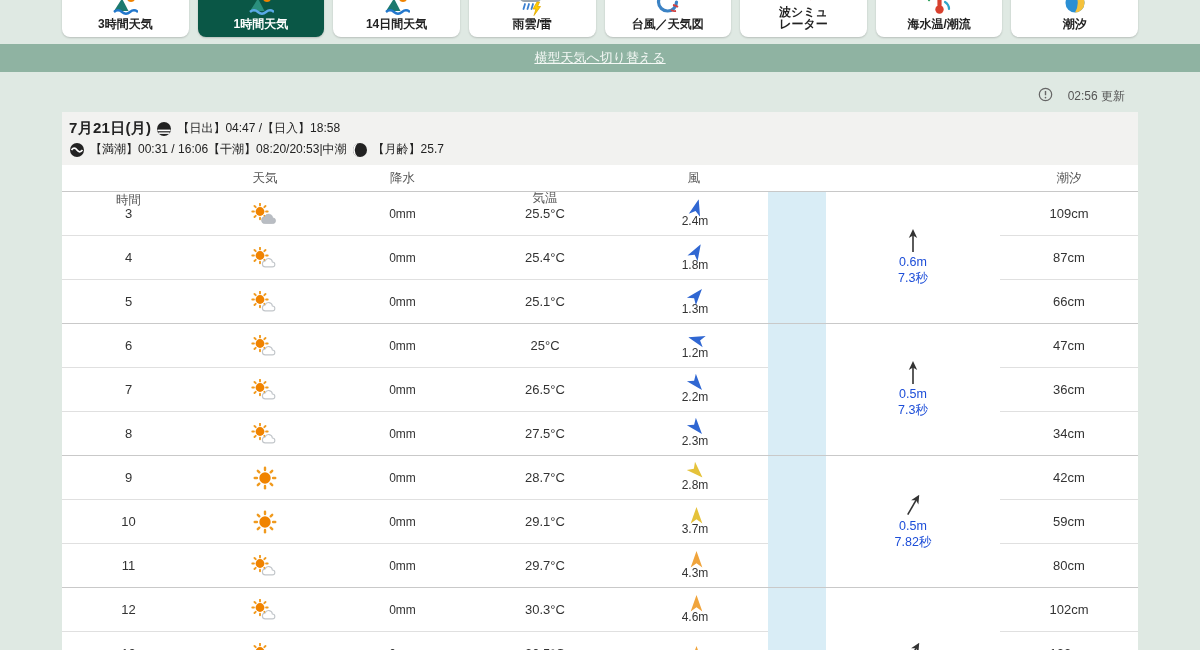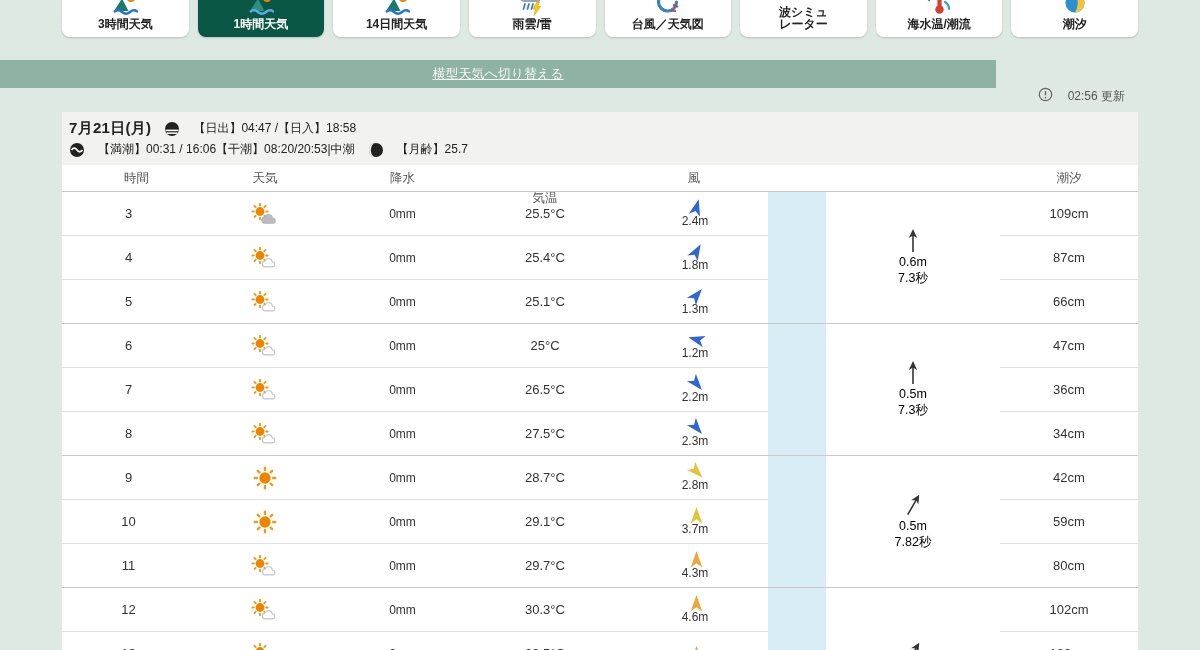--- a/index.html
+++ b/index.html
@@ -10,59 +10,59 @@
   .tabs { position:absolute; left:62px; top:-19px; width:1076px; height:56px; display:flex; gap:9px; }
   .tab { flex:1; background:#fff; border-radius:8px; box-shadow:0 1px 2px rgba(0,0,0,.18);
          display:flex; flex-direction:column; align-items:center; justify-content:flex-end;
          padding-bottom:6px; cursor:pointer; }
   .tab-icon { height:26px; width:26px; margin-bottom:2px; }
   .tab-label { font-size:12px; font-weight:bold; color:#222; text-align:center; white-space:pre-line; line-height:1.05; }
   .tab.selected { background:#0a5746; }
   .tab.selected .tab-label { color:#fff; }
 
   
-  .banner { position:absolute; left:0; top:44px; width:996px; height:28px; background:#8fb3a2;
-            display:flex; align-items:center; justify-content:center;margin-top:16px; }
+  .banner { position:absolute; left:0; top:44px; width:1200px; height:28px; background:#8fb3a2;
+            display:flex; align-items:center; justify-content:center; }
   .banner a { color:#f4f8f5; font-size:13px; text-decoration:underline; cursor:pointer; }
 
   
   .update { position:absolute; top:87px; right:75px; display:flex; align-items:center; gap:15px;
             font-size:12px; color:#555; }
 
   
   .card { position:absolute; left:62px; top:112px; width:1076px; height:538px; background:#fff; overflow:hidden; }
 
   .day-header { background:#f2f2f0; height:53px; padding:7px 0 0 7px; }
-  .dh-line { display:flex; align-items:center; gap:13px; font-size:12px; color:#222; margin-bottom:3px; }
+  .dh-line { display:flex; align-items:center; gap:5px; font-size:12px; color:#222; margin-bottom:3px; }
   .dh-date { font-size:15px; font-weight:bold; letter-spacing:.3px; }
   .dh-icon { width:16px; height:16px; display:inline-block; }
 
   .thead { position:relative; height:27px; border-bottom:1px solid #c8c8c8; font-size:12.5px; color:#555; }
   .thead span { position:absolute; top:0; height:27px; line-height:27px; text-align:center; }
-  .h0{left:8px;width:133px;} .h1{left:133px;width:140px;} .h2{left:273px;width:135px;}
+  .h0{left:0;width:133px;margin-top:22px;} .h1{left:133px;width:140px;} .h2{left:273px;width:135px;}
   .h3{left:408px;width:150px;margin-top:20px;} .h4{left:558px;width:148px;} .h5{left:706px;width:232px;} .h6{left:938px;width:138px;}
 
   .tbody { position:relative; height:484px; }
   .band { position:absolute; left:706px; top:0; width:58px; height:100%; background:#d9edf6; }
 
   .leftrows { position:absolute; left:0; top:0; width:706px; }
   .lrow { height:44px; border-bottom:1px solid #e0e0e0; display:grid;
           grid-template-columns:133px 140px 135px 150px 148px; align-items:center; }
   .lrow.grp { border-bottom-color:#c9c9c9; }
   .cell { text-align:center; font-size:13px; }
   .cell.precip { font-size:12px; }
   .cell.wx svg { vertical-align:middle; }
   .cell.windc { display:flex; flex-direction:column; align-items:center; padding-left:2px; text-align:left; }
   .warrow svg { display:block; margin-left:3px; }
   .wspeed { font-size:12px; margin-top:-2px; }
 
   .wavecol { position:absolute; left:706px; top:0; width:232px; }
   .wgroup { height:132px; border-bottom:1px solid #c9c9c9; display:flex; align-items:center; justify-content:center;
             padding-left:58px; }
-  .wg-inner { display:flex; flex-direction:column; align-items:center; font-size:12.5px; line-height:1.25; color:#000000; }
+  .wg-inner { display:flex; flex-direction:column; align-items:center; font-size:12.5px; line-height:1.25; color:#1d4ed8; }
   .wg-inner svg { display:block; margin-bottom:1px; }
 
   .tidecol { position:absolute; left:938px; top:0; width:138px; }
   .trow { height:44px; border-bottom:1px solid #e0e0e0; display:flex; align-items:center; justify-content:center;
           font-size:13px; }
   .trow.grp { border-bottom-color:#c9c9c9; }
 </style>
 </head>
 <body>
 

